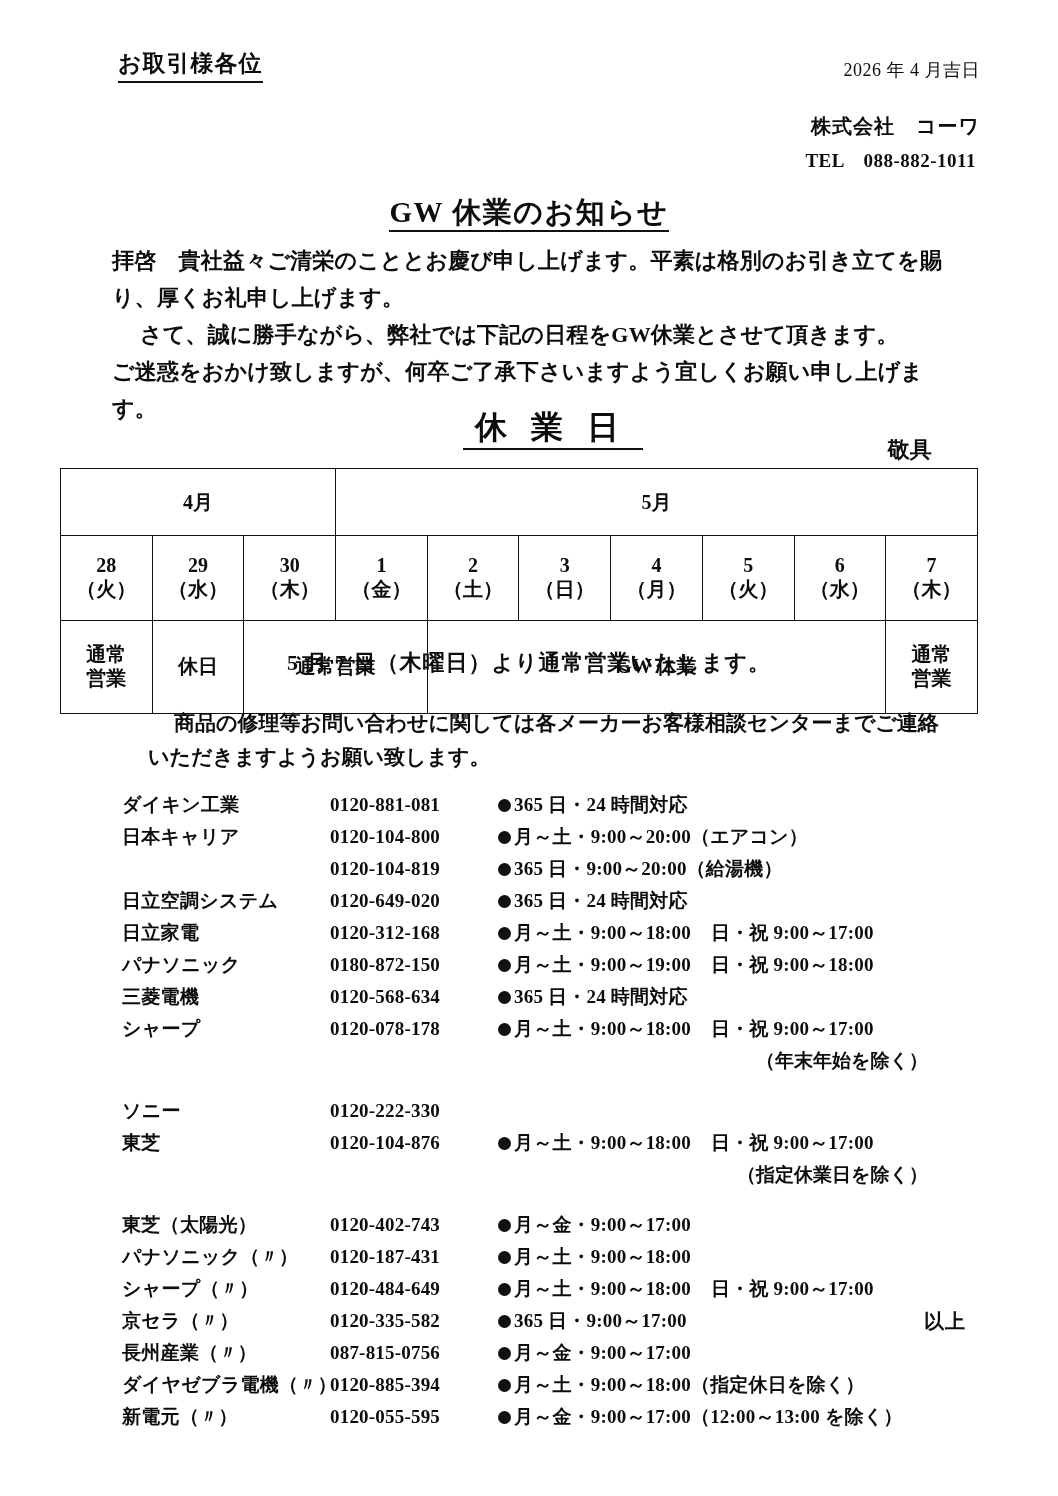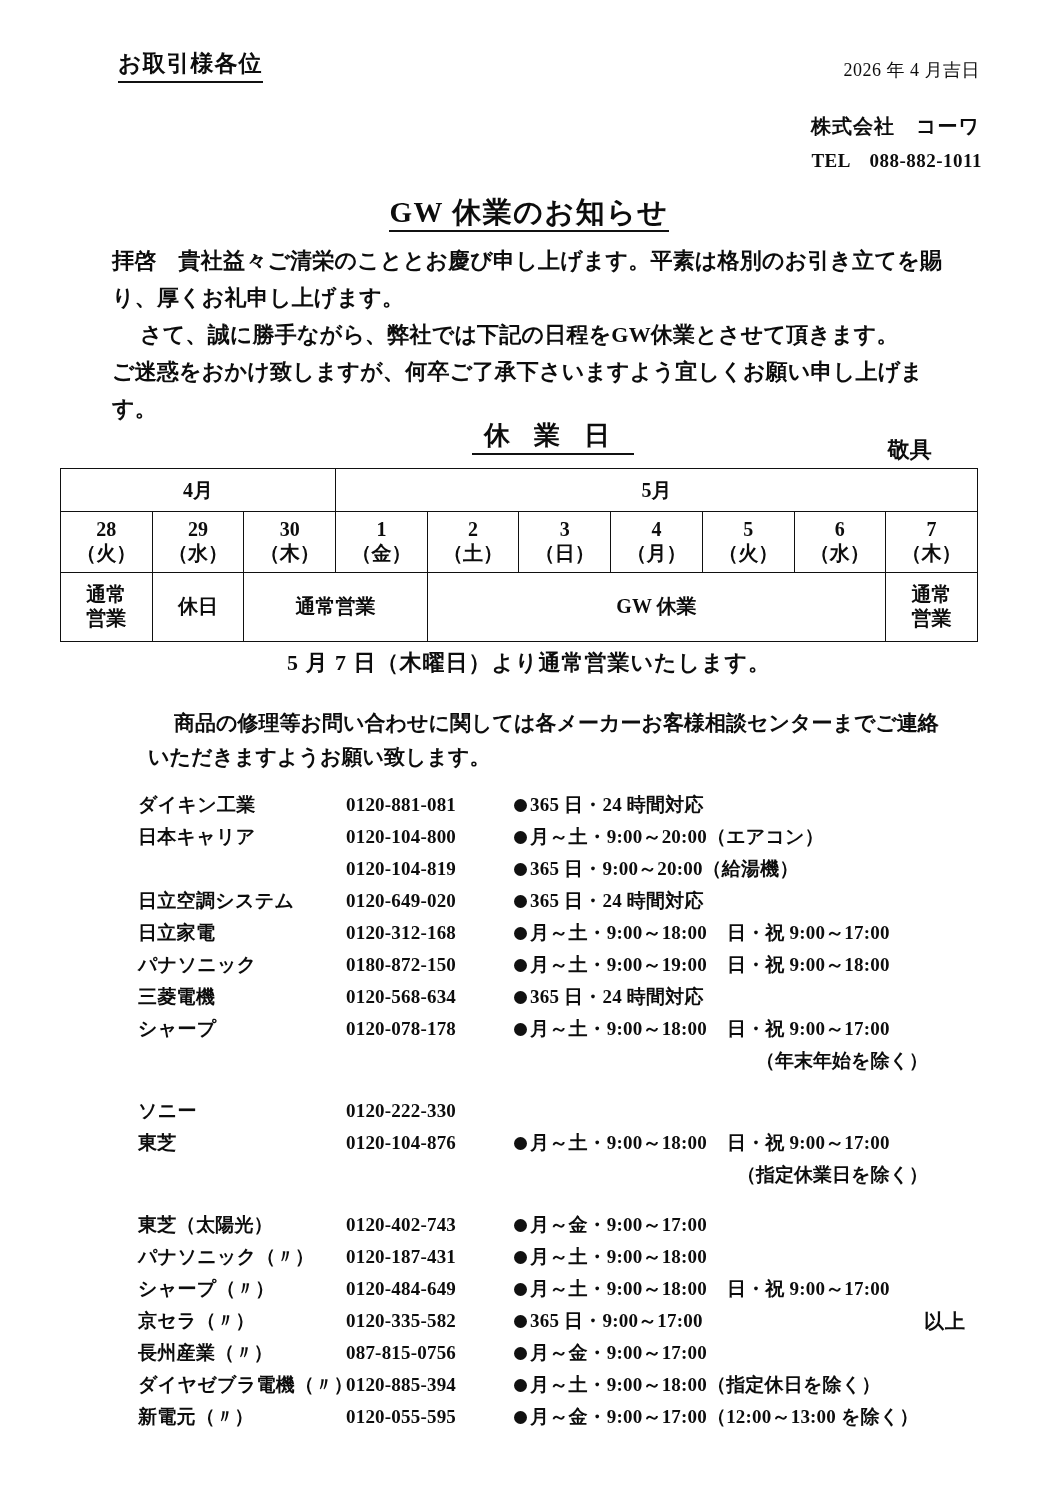--- a/index.html
+++ b/index.html
@@ -47,21 +47,21 @@
     right: 78px;
     top: 113px;
     font-size: 20px;
     font-weight: 700;
     letter-spacing: 1px;
     white-space: nowrap;
     text-align: left;
   }
   .hdr-tel {
     position: absolute;
-    right: 76px;
+    right: 82px;
     top: 148px;
     font-size: 19px;
     font-weight: 700;
     letter-spacing: 0.5px;
     white-space: nowrap;
   }
 
   
   .doc-title {
     position: absolute;
@@ -97,23 +97,23 @@
     text-align: right;
     padding-right: 20px;
     margin-top: 4px !important;
   }
 
   
   .section-heading {
     position: absolute;
     left: 0;
     right: 0;
-    top: 418px;
+    top: 406px;
     text-align: center;
-    font-size: 26px;
+    font-size: 32px;
     font-weight: 700;
     padding-left: 48px;
   }
   .section-heading span {
     letter-spacing: 24px;
     border-bottom: 2px solid #111;
     padding: 0 0 3px 12px;
   }
 
   
@@ -127,21 +127,21 @@
     border-collapse: collapse;
     width: 100%;
     table-layout: fixed;
   }
   table.sched td {
     border: 1.6px solid #111;
     text-align: center;
     vertical-align: middle;
     font-size: 20px;
     font-weight: 700;
-    padding: 0;
+    padding: 12px;
   }
   td.month-cell { height: 42px; font-size: 21px; }
   td.day-cell   { height: 60px; line-height: 1.18; font-size: 21px; }
   td.status-cell{ height: 68px; line-height: 1.18; font-size: 20px; }
   .day-num { display: block; }
   .day-dow { display: block; }
   .stat-2line { display: block; }
 
   .after-table-note {
     position: absolute;
@@ -174,21 +174,20 @@
     top: 792px;
     width: 840px;
     font-size: 19px;
     font-weight: 700;
   }
   .c-row {
     display: flex;
     align-items: baseline;
     height: 32px;
     white-space: nowrap;
-    margin-left: 16px;
   }
   .c-row.spacer-row { height: 18px; }
   .c-name {
     width: 208px;
     flex: 0 0 208px;
     letter-spacing: 0.3px;
   }
   .c-tel {
     width: 168px;
     flex: 0 0 168px;

